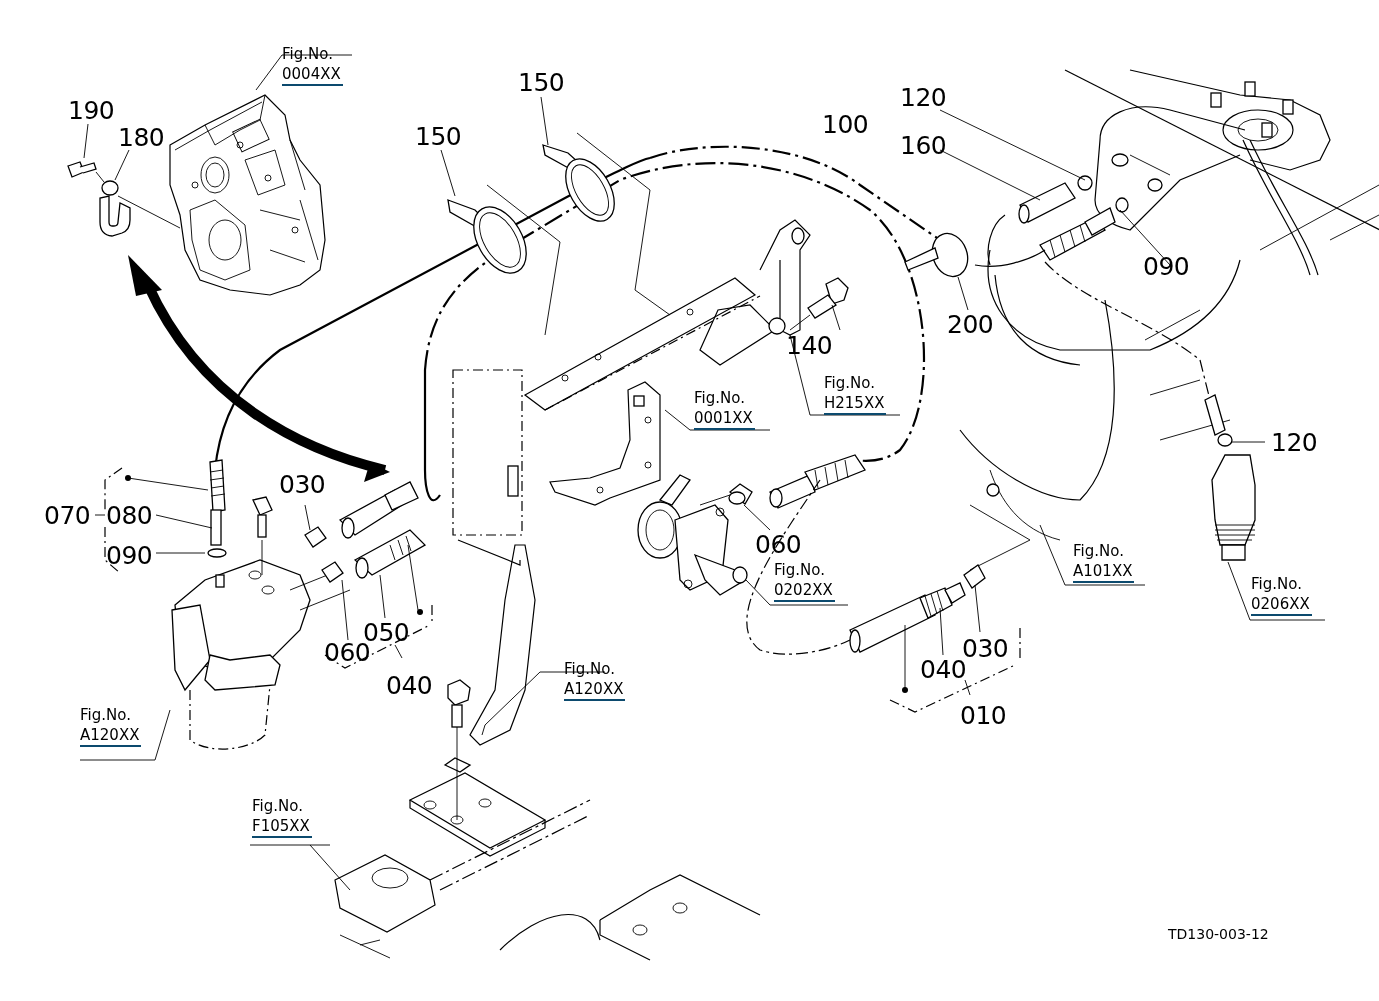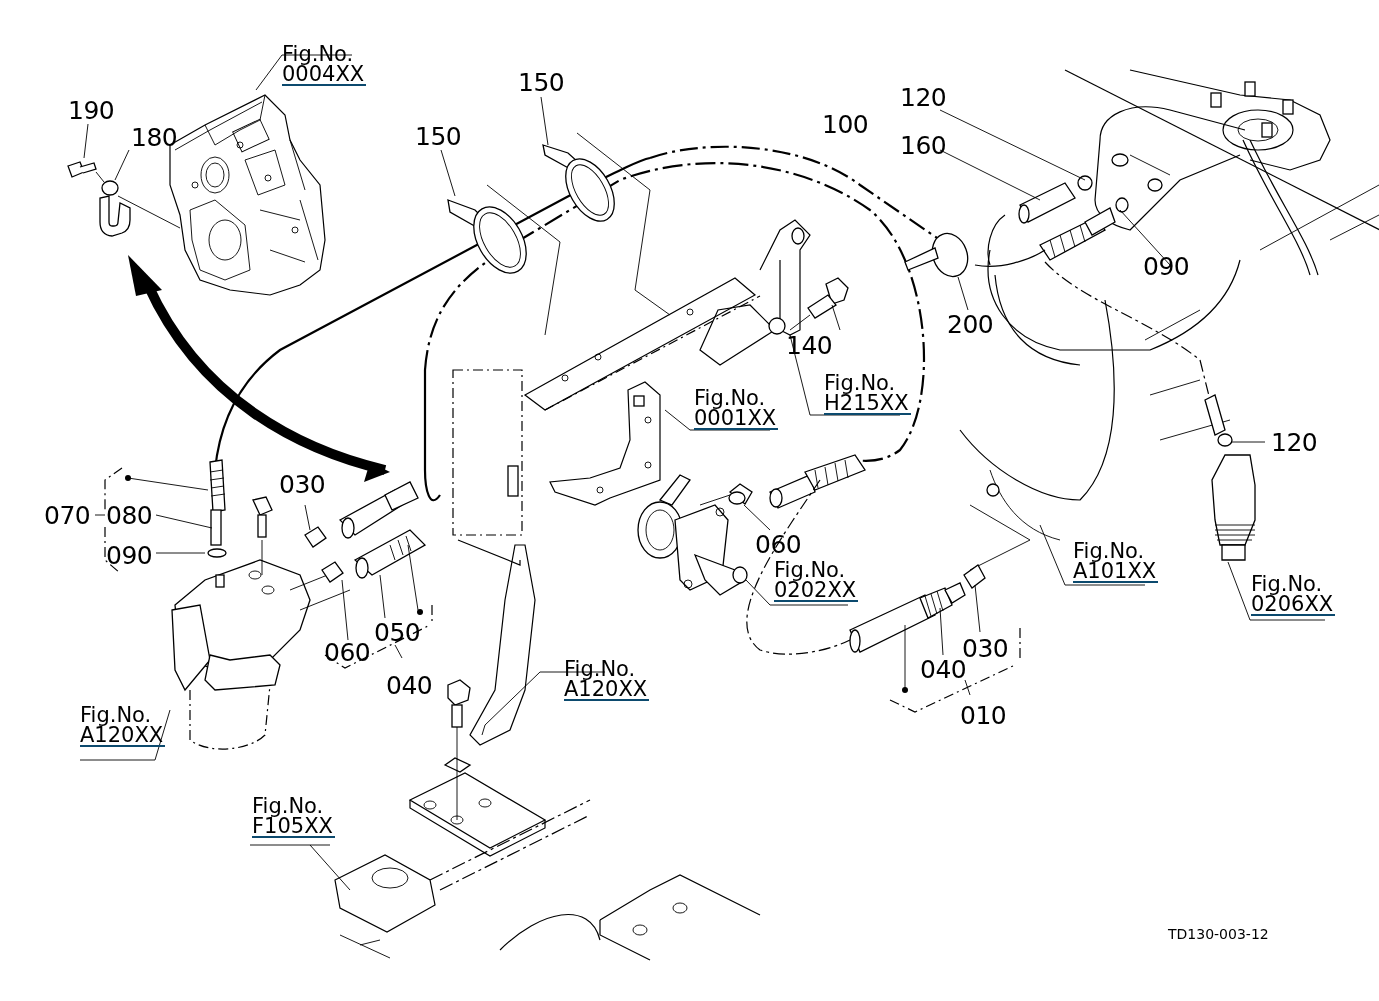--- a/index.html
+++ b/index.html
@@ -2,21 +2,21 @@
 <html><head>
 <meta charset="utf-8">
 <style>
   html, body { margin: 0; padding: 0; background: #ffffff; }
   body { width: 1379px; height: 1001px; position: relative; overflow: hidden;
          font-family: "Liberation Sans", sans-serif; color: #000; }
   #stage { position: absolute; left: 0; top: 0; width: 1379px; height: 1001px; }
   svg { position: absolute; left: 0; top: 0; }
   .lbl { position: absolute; font-family: "DejaVu Sans", sans-serif; font-size: 25px;
          line-height: 1; color: #000; white-space: nowrap; letter-spacing: -0.5px; }
-  .fig { position: absolute; font-family: "DejaVu Sans", sans-serif; font-size: 21px;
+  .fig { position: absolute; font-family: "DejaVu Sans", sans-serif; font-size: 15px;
          line-height: 20px; color: #000; white-space: nowrap; }
   .fig .code { display: inline-block; border-bottom: 2px solid #0c4a6e; padding-right: 2px; }
   .ref { position: absolute; font-family: "DejaVu Sans", sans-serif; font-size: 14px;
          color: #000; white-space: nowrap; }
   .ln { stroke: #000; stroke-width: 1.2; fill: none; }
   .thin { stroke: #000; stroke-width: 0.9; fill: none; }
   .thick { stroke: #000; stroke-width: 2.2; fill: none; }
   .dash { stroke: #000; stroke-width: 1.2; fill: none; stroke-dasharray: 10 4 2 4; }
   .dot { fill: #000; }
   .part { stroke: #000; stroke-width: 1.3; fill: #fff; }
@@ -287,36 +287,36 @@
     <path class="ln" d="M600,920 L600,935 L650,960"></path>
     <ellipse class="thin" cx="680" cy="908" rx="7" ry="5"></ellipse>
     <ellipse class="thin" cx="640" cy="930" rx="7" ry="5"></ellipse>
     <path class="thin" d="M310,845 L350,890"></path>
     <path class="thin" d="M250,845 L330,845"></path>
     <path class="thin" d="M482,735 L485,725 L540,672 L605,672"></path>
   </g>
 </svg>
 
 <div class="lbl" style="left:68px;top:98px">190</div>
-<div class="lbl" style="left:131px;top:125px">180</div>
+<div class="lbl" style="left:118px;top:125px">180</div>
 <div class="lbl" style="left:518px;top:70px">150</div>
 <div class="lbl" style="left:415px;top:124px">150</div>
 <div class="lbl" style="left:822px;top:112px">100</div>
 <div class="lbl" style="left:900px;top:85px">120</div>
 <div class="lbl" style="left:900px;top:133px">160</div>
 <div class="lbl" style="left:1143px;top:254px">090</div>
 <div class="lbl" style="left:947px;top:312px">200</div>
 <div class="lbl" style="left:786px;top:333px">140</div>
 <div class="lbl" style="left:1271px;top:430px">120</div>
 <div class="lbl" style="left:755px;top:532px">060</div>
 <div class="lbl" style="left:279px;top:472px">030</div>
 <div class="lbl" style="left:44px;top:503px">070</div>
 <div class="lbl" style="left:106px;top:503px">080</div>
 <div class="lbl" style="left:106px;top:543px">090</div>
-<div class="lbl" style="left:374px;top:620px">050</div>
+<div class="lbl" style="left:363px;top:620px">050</div>
 <div class="lbl" style="left:324px;top:640px">060</div>
 <div class="lbl" style="left:386px;top:673px">040</div>
 <div class="lbl" style="left:920px;top:657px">040</div>
 <div class="lbl" style="left:962px;top:636px">030</div>
 <div class="lbl" style="left:960px;top:703px">010</div>
 
 <div class="fig" style="left:282px;top:44px">
   <div>Fig.No.</div>
   <div class="code">0004XX</div>
 </div>

